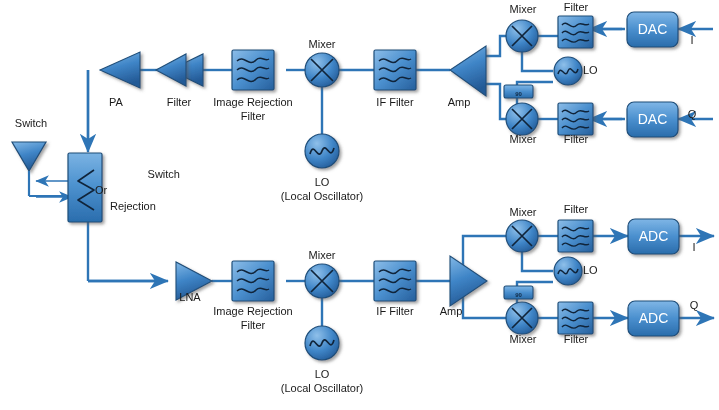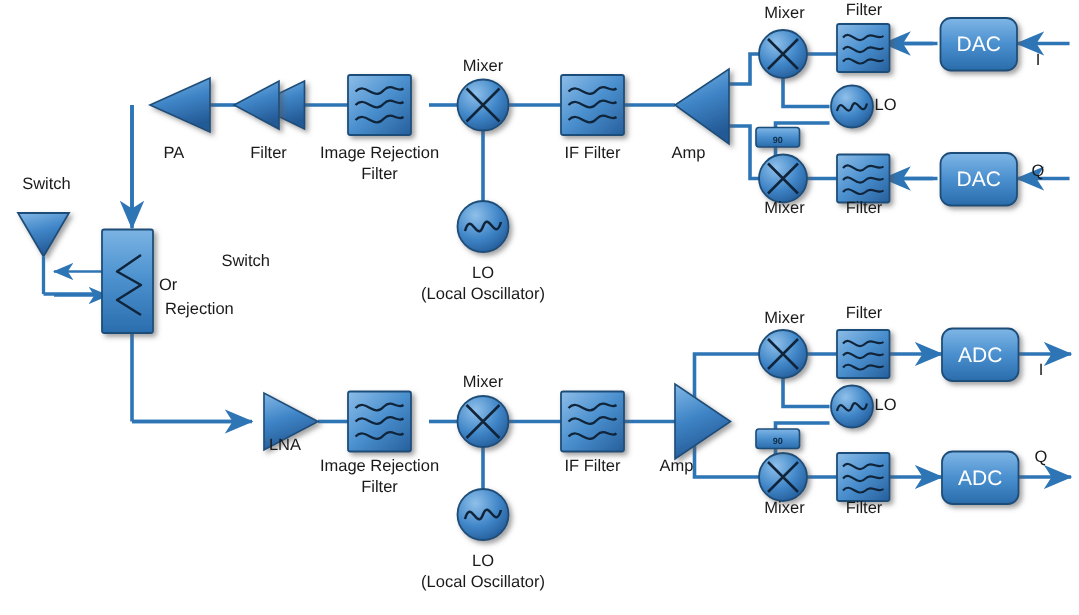--- a/index.html
+++ b/index.html
@@ -311,21 +311,21 @@
     <rect x="628" y="219" width="51" height="35" rx="7" fill="url(#gRound)" stroke="#1f4e79" stroke-width="1.2" filter="url(#sh)"></rect>
   </g>
   <g>
     <rect x="628" y="301" width="51" height="35" rx="7" fill="url(#gRound)" stroke="#1f4e79" stroke-width="1.2" filter="url(#sh)"></rect>
   </g>
 </svg>
 
 <div class="lbl" style="left:2px;top:117px;width:58px;">Switch</div>
 
 <div class="lbl" style="left:110px;top:168px;width:70px;text-align:right;">Switch</div>
-<div class="lbl" style="left:106px;top:184px;width:70px;text-align:left;">Or</div>
+<div class="lbl" style="left:95px;top:184px;width:70px;text-align:left;">Or</div>
 <div class="lbl" style="left:110px;top:200px;width:70px;text-align:left;">Rejection</div>
 
 <div class="lbl" style="left:95px;top:96px;width:42px;">PA</div>
 <div class="lbl" style="left:154px;top:96px;width:50px;">Filter</div>
 <div class="lbl" style="left:203px;top:96px;width:100px;">Image Rejection</div>
 <div class="lbl" style="left:203px;top:110px;width:100px;">Filter</div>
 <div class="lbl" style="left:296px;top:38px;width:52px;">Mixer</div>
 <div class="lbl" style="left:297px;top:176px;width:50px;">LO</div>
 <div class="lbl" style="left:277px;top:190px;width:90px;">(Local Oscillator)</div>
 <div class="lbl" style="left:366px;top:96px;width:58px;">IF Filter</div>

